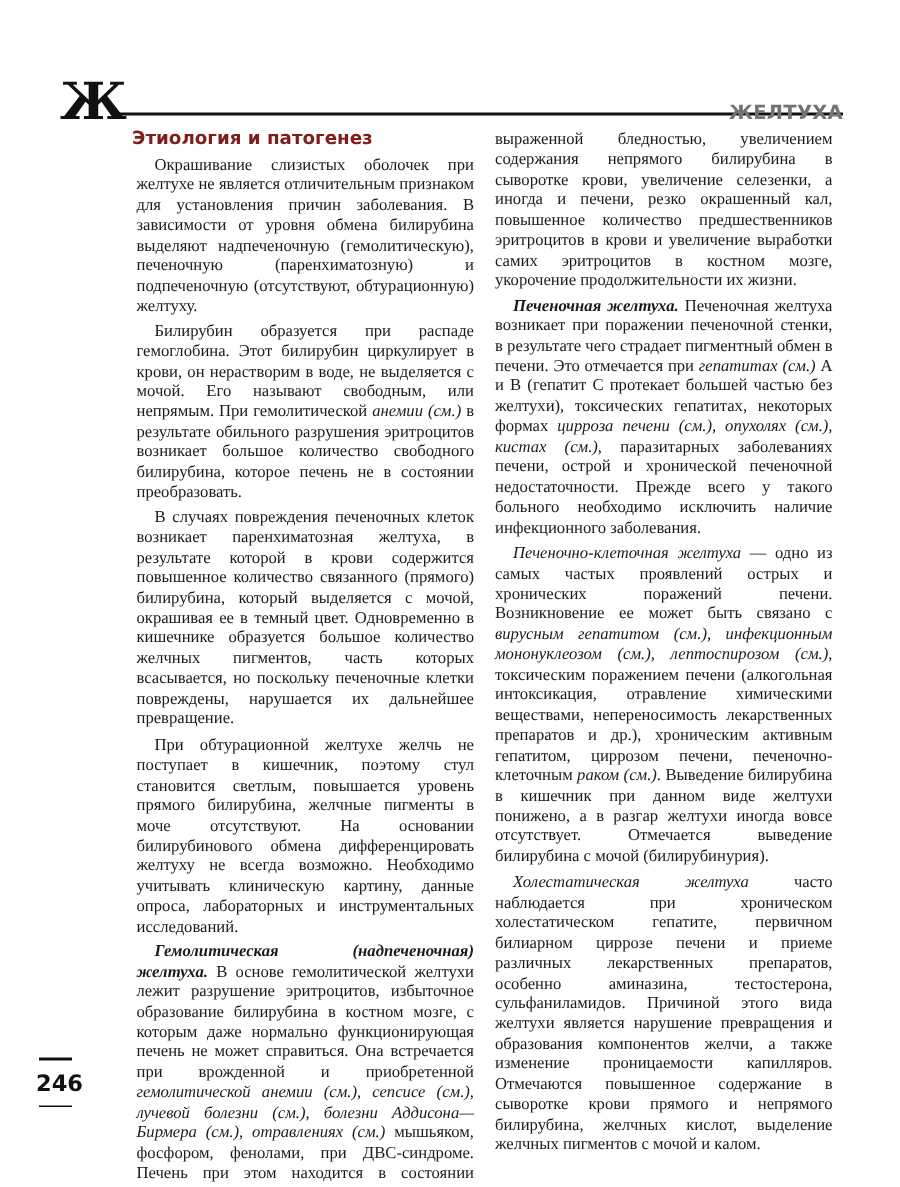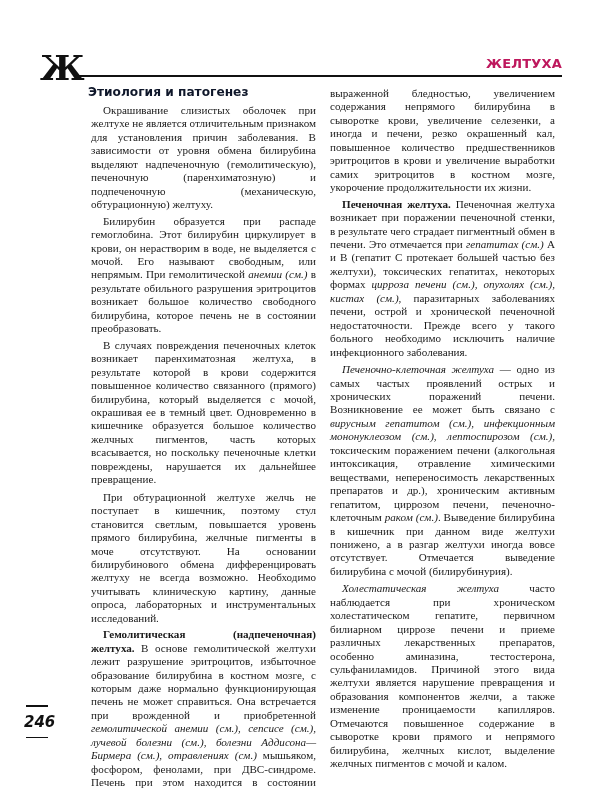--- a/index.html
+++ b/index.html
@@ -1,43 +1,43 @@
 <!DOCTYPE html>
 <html><head>
 <meta charset="utf-8">
 <style>
   html, body { margin:0; padding:0; }
   body { width:600px; height:791px; background:#ffffff; position:relative; overflow:hidden; color:#1a1a1a; font-family:"Liberation Serif", serif; }
   .letter { position:absolute; left:40px; top:50px; font-family:"DejaVu Serif", serif; font-weight:bold; font-size:34px; line-height:36px; color:#111; }
   .header-rule { position:absolute; left:78px; right:38px; top:75px; height:1.5px; background:#111; }
-  .running-head { position:absolute; right:38px; top:56px; font-family:"DejaVu Sans", sans-serif; font-weight:bold; font-size:13px; letter-spacing:0.2px; color:#be185d; }
+  .running-head { position:absolute; right:38px; top:68px; font-family:"DejaVu Sans", sans-serif; font-weight:bold; font-size:13px; letter-spacing:0.2px; color:#737373; }
   .col { position:absolute; top:82px; width:231px; font-size:11.1px; line-height:13.45px; text-align:justify; hyphens:manual; }
   .col.left { left:88px; }
   .col.right { left:327px; top:84px; }
   .col p { margin:3px; text-indent:12px; }
   .col p.noindent { text-indent:0; }
   .col p.gap { margin-top:4px; }
-  h2 { font-family:"DejaVu Sans", sans-serif; font-weight:bold; font-size:12.2px; margin:6px 0 4px 0; line-height:15px; color:#0f172a; }
+  h2 { font-family:"DejaVu Sans", sans-serif; font-weight:bold; font-size:12.2px; margin:6px 0 4px 0; line-height:15px; color:#7f1d1d; }
   h2.first { margin-top:3px; }
   em { font-style:italic; }
-  b.it { font-weight:bold; }
+  b.it { font-weight:bold; font-style:italic; }
   .pageno-wrap { position:absolute; left:26px; top:705px; width:28px; }
   .pageno-rule { height:1.5px; background:#111; width:22px; }
-  .pageno { font-family:"DejaVu Sans", sans-serif; font-weight:bold; font-size:15px; line-height:22px; color:#111; margin:4px 0 4px -2px;font-style:italic; }
+  .pageno { font-family:"DejaVu Sans", sans-serif; font-weight:bold; font-size:15px; line-height:22px; color:#111; margin:4px 0 4px -2px; }
 </style>
 </head>
 <body>
 
 <div class="letter">Ж</div>
 <div class="header-rule"></div>
 <div class="running-head">ЖЕЛТУХА</div>
 
 <div class="col left">
   <h2 class="first">Этиология и патогенез</h2>
-  <p>Окрашивание слизистых оболочек при желтухе не является отличительным признаком для установления причин заболевания. В зависимости от уровня обмена билирубина выделяют надпеченочную (гемолитическую), печеночную (паренхиматозную) и подпеченочную (механическую, обтурационную) желтуху.</p>
+  <p>Окрашивание слизистых оболочек при желтухе не является отличительным признаком для установления причин заболевания. В зависимости от уровня обмена билирубина выделяют надпеченочную (гемолитическую), печеночную (паренхиматозную) и подпеченочную (отсутствуют, обтурационную) желтуху.</p>
   <p><span>Билирубин образуется при распаде гемоглобина. Этот билирубин циркулирует в крови, он нерастворим в воде, не выделяется с мочой. Его называют свободным, или непрямым. При гемолитической </span><em>анемии (см.)</em><span> в результате обильного разрушения эритроцитов возникает большое количество свободного билирубина, которое печень не в состоянии преобразовать.</span></p>
   <p>В случаях повреждения печеночных клеток возникает паренхиматозная желтуха, в результате которой в крови содержится повышенное количество связанного (прямого) билирубина, который выделяется с мочой, окрашивая ее в темный цвет. Одновременно в кишечнике образуется большое количество желчных пигментов, часть которых всасывается, но поскольку печеночные клетки повреждены, нарушается их дальнейшее превращение.</p>
   <p class="gap">При обтурационной желтухе желчь не поступает в кишечник, поэтому стул становится светлым, повышается уровень прямого билирубина, желчные пигменты в моче отсутствуют. На основании билирубинового обмена дифференцировать желтуху не всегда возможно. Необходимо учитывать клиническую картину, данные опроса, лабораторных и инструментальных исследований.</p>
   <p><b class="it">Гемолитическая (надпеченочная) желтуха.</b><span> В основе гемолитической желтухи лежит разрушение эритроцитов, избыточное образование билирубина в костном мозге, с которым даже нормально функционирующая печень не может справиться. Она встречается при врожденной и приобретенной </span><em>гемолитической анемии (см.), сепсисе (см.), лучевой болезни (см.), болезни Аддисона—Бирмера (см.), отравлениях (см.)</em><span> мышьяком, фосфором, фенолами, при ДВС-синдроме. Печень при этом находится в состоянии повышенной нагрузки, но функционально поражена мало. Больной с гемолитической желтухой должен быть проконсультирован гематологом.</span></p>
 
 </div>
 
 <div class="col right">
   <p class="noindent">выраженной бледностью, увеличением содержания непрямого билирубина в сыворотке крови, увеличение селезенки, а иногда и печени, резко окрашенный кал, повышенное количество предшественников эритроцитов в крови и увеличение выработки самих эритроцитов в костном мозге, укорочение продолжительности их жизни.</p>
   <p><b class="it">Печеночная желтуха.</b><span> Печеночная желтуха возникает при поражении печеночной стенки, в результате чего страдает пигментный обмен в печени. Это отмечается при </span><em>гепатитах (см.)</em><span> А и В (гепатит С протекает большей частью без желтухи), токсических гепатитах, некоторых формах </span><em>цирроза печени (см.), опухолях (см.), кистах (см.)</em><span>, паразитарных заболеваниях печени, острой и хронической печеночной недостаточности. Прежде всего у такого больного необходимо исключить наличие инфекционного заболевания.</span></p>

